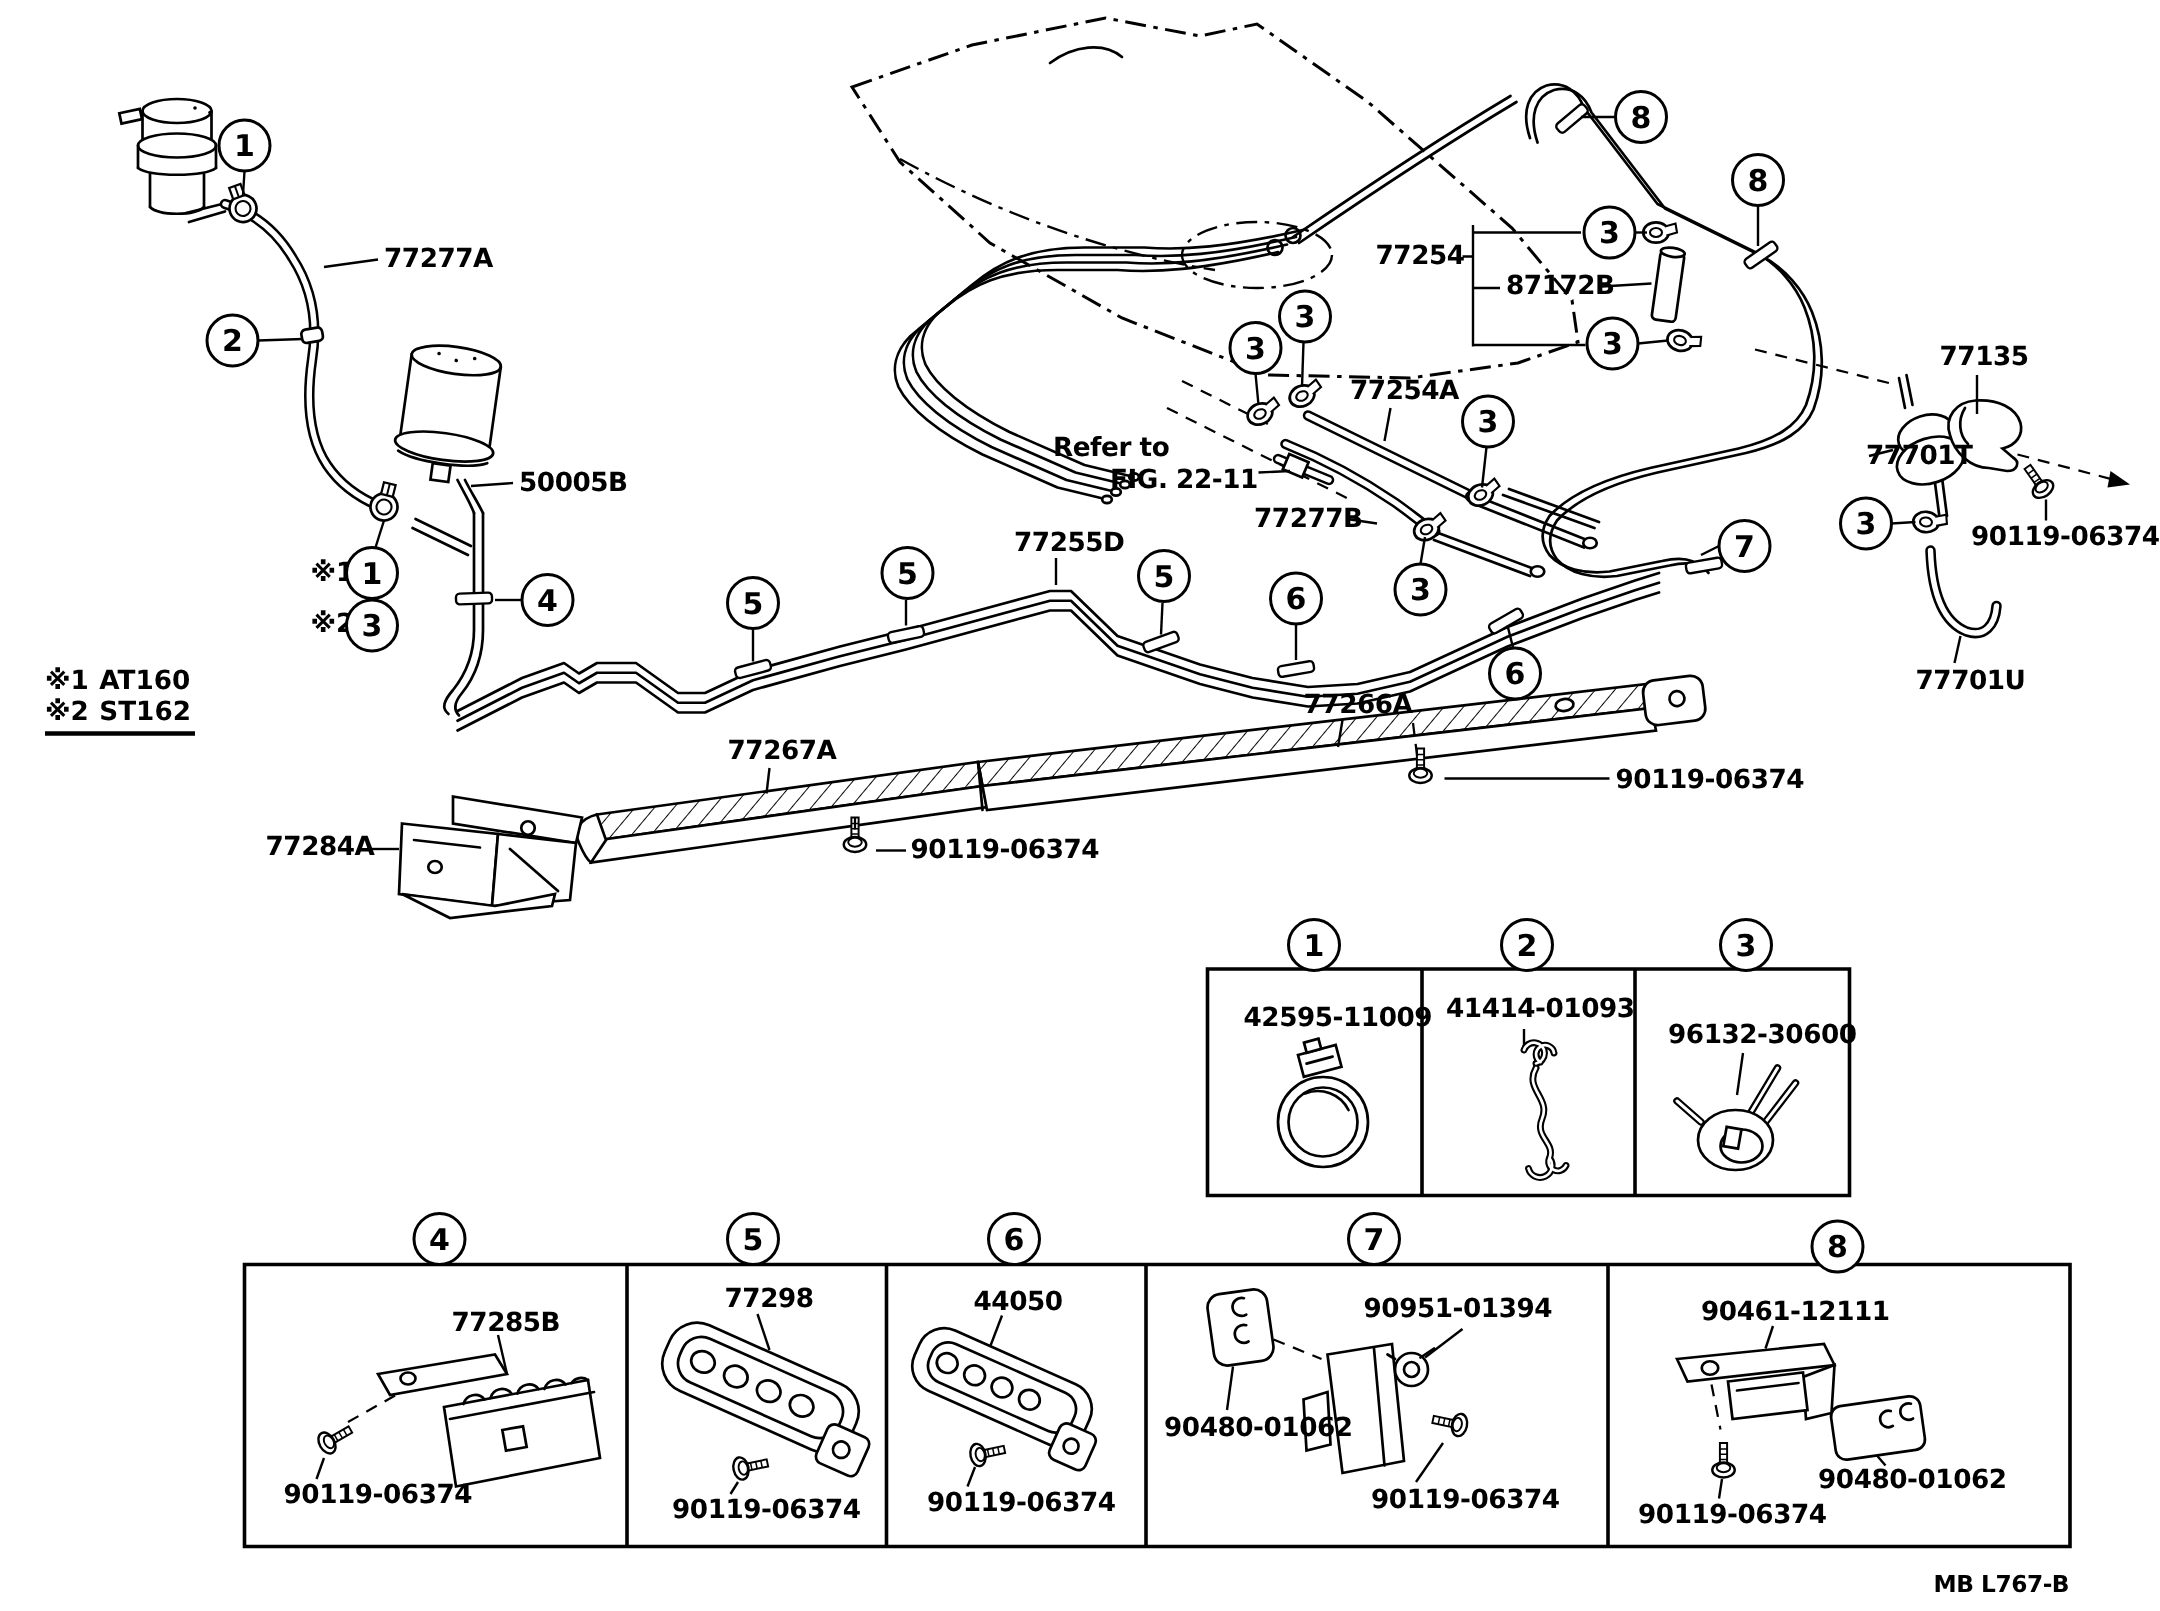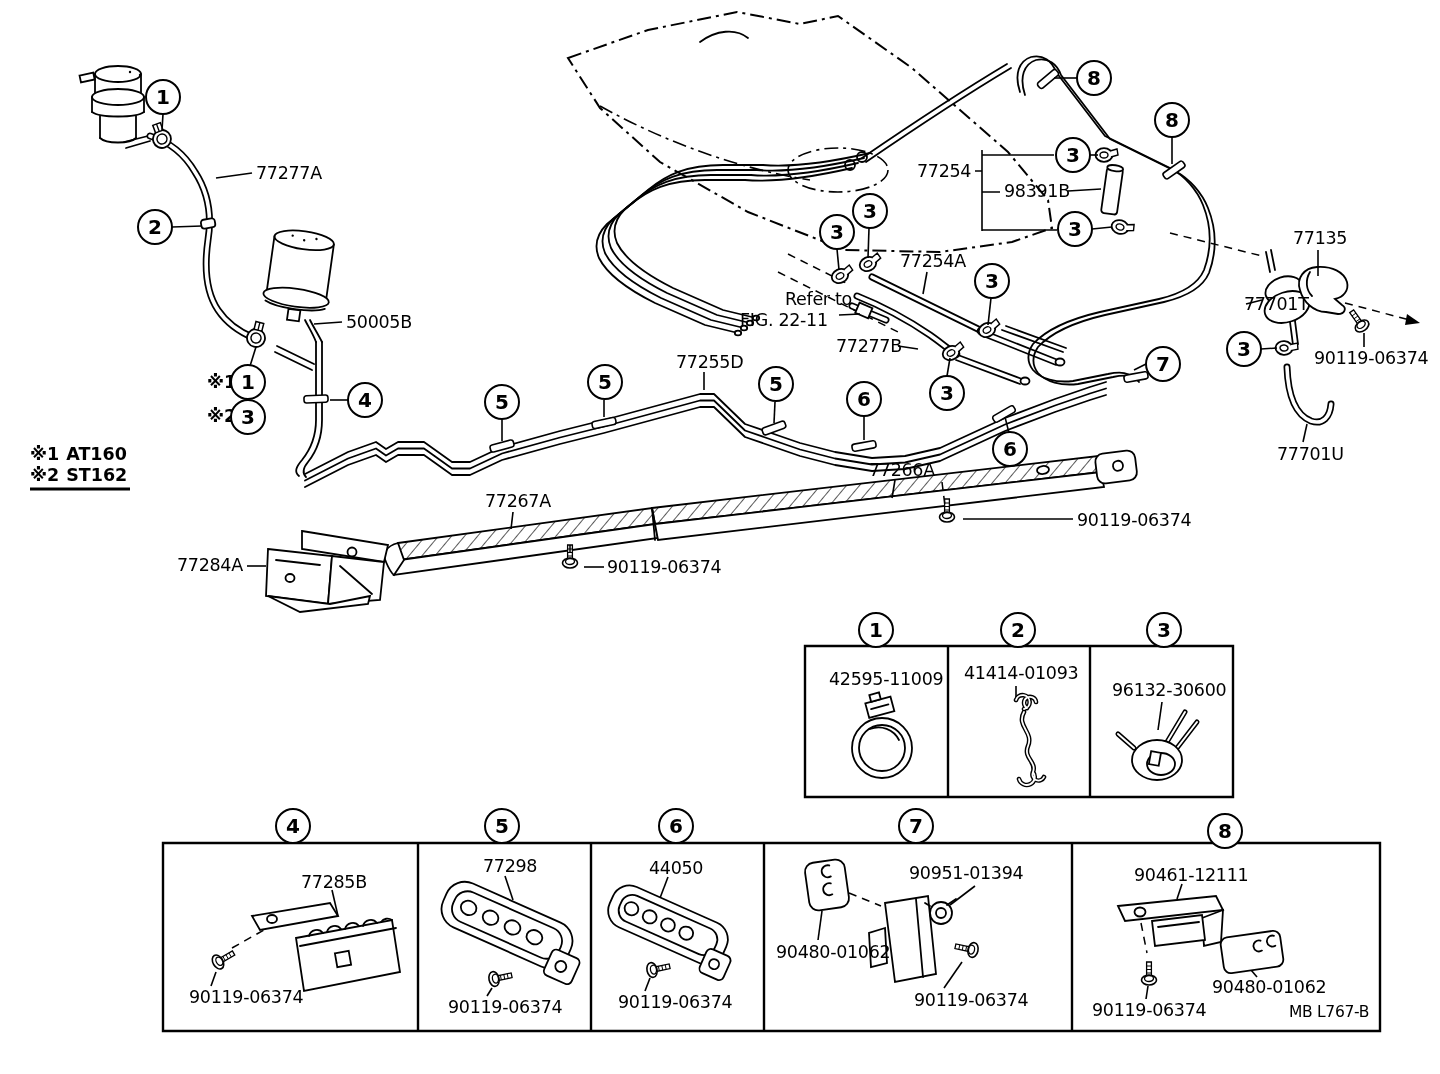--- a/index.html
+++ b/index.html
@@ -8,21 +8,21 @@
   svg{position:absolute;left:0;top:0}
   svg *{vector-effect:non-scaling-stroke}
   .ln{stroke:#000;fill:none;stroke-width:1.8;stroke-linecap:round;stroke-linejoin:round}
   .thk{stroke:#000;fill:none;stroke-width:7;stroke-linecap:round;stroke-linejoin:round}
   .wht{stroke:#fff;fill:none;stroke-width:3.6;stroke-linecap:round;stroke-linejoin:round}
   .ldr{stroke:#000;fill:none;stroke-width:1.6}
   .dsh{stroke:#000;fill:none;stroke-width:1.5;stroke-dasharray:8 6}
   .ddt{stroke:#000;fill:none;stroke-width:2;stroke-dasharray:14 5 3 5}
   .wfill{fill:#fff;stroke:#000;stroke-width:1.8}
   .tbl{fill:none;stroke:#000;stroke-width:2.4}
-  .lbl{position:absolute;font-weight:400;font-size:17.5px;letter-spacing:-0.3px;white-space:nowrap;line-height:1.05}
+  .lbl{position:absolute;font-weight:700;font-size:17.5px;letter-spacing:-0.3px;white-space:nowrap;line-height:1.05}
   .lbl.code{font-size:15.5px}
   .co{position:absolute;width:32px;height:32px;border:2.6px solid #000;border-radius:50%;background:#fff;
       display:flex;align-items:center;justify-content:center;font-size:20px;font-weight:700;
       transform:translate(-50%,-50%);line-height:1}
   .note{position:absolute;font-weight:700;font-size:17.5px;white-space:nowrap}
   .note span{display:inline-block}
   .note .v{margin-left:7px}
 </style>
 </head>
 <body>
@@ -406,35 +406,35 @@
       <rect class="wfill" x="1222" y="934" width="60" height="36" rx="7" stroke-width="2"></rect>
       <path class="ln" d="M1262,942 a5.5,5.5 0 1 0 0,10 M1276,939 a5.5,5.5 0 1 0 0,10"></path>
     </g>
   </g>
 </svg>
 
 <div class="lbl" style="left:256px;top:164px">77277A</div>
 <div class="lbl" style="left:346px;top:313px">50005B</div>
 <div class="lbl" style="left:676px;top:353px">77255D</div>
 <div class="lbl" style="left:917px;top:162px">77254</div>
-<div class="lbl" style="left:1004px;top:182px">98391B</div>
+<div class="lbl" style="left:1004px;top:182px">87172B</div>
 <div class="lbl" style="left:900px;top:252px">77254A</div>
 <div class="lbl" style="left:836px;top:337px">77277B</div>
-<div class="lbl" style="left:785px;top:290px">Refer to</div>
+<div class="lbl" style="left:702px;top:290px">Refer to</div>
 <div class="lbl" style="left:740px;top:311px">FIG. 22-11</div>
 <div class="lbl" style="left:1293px;top:229px">77135</div>
 <div class="lbl" style="left:1244px;top:295px">77701T</div>
 <div class="lbl" style="left:1314px;top:349px">90119-06374</div>
 <div class="lbl" style="left:1277px;top:445px">77701U</div>
 <div class="lbl" style="left:869px;top:461px">77266A</div>
 <div class="lbl" style="left:485px;top:492px">77267A</div>
 <div class="lbl" style="left:177px;top:556px">77284A</div>
 <div class="lbl" style="left:607px;top:558px">90119-06374</div>
 <div class="lbl" style="left:1077px;top:511px">90119-06374</div>
-<div class="lbl code" style="left:1289px;top:1004px">MB L767-B</div>
+<div class="lbl code" style="left:1289px;top:1048px">MB L767-B</div>
 
 <div class="note" style="left:207px;top:372px"><span>※1</span></div>
 <div class="note" style="left:207px;top:406px"><span>※2</span></div>
 <div class="note" style="left:30px;top:444px"><span>※1</span><span class="v">AT160</span></div>
 <div class="note" style="left:30px;top:465px"><span>※2</span><span class="v">ST162</span></div>
 
 <div class="co" style="left:163px;top:97px">1</div>
 <div class="co" style="left:155px;top:227px">2</div>
 <div class="co" style="left:248px;top:382px">1</div>
 <div class="co" style="left:248px;top:417px">3</div>

